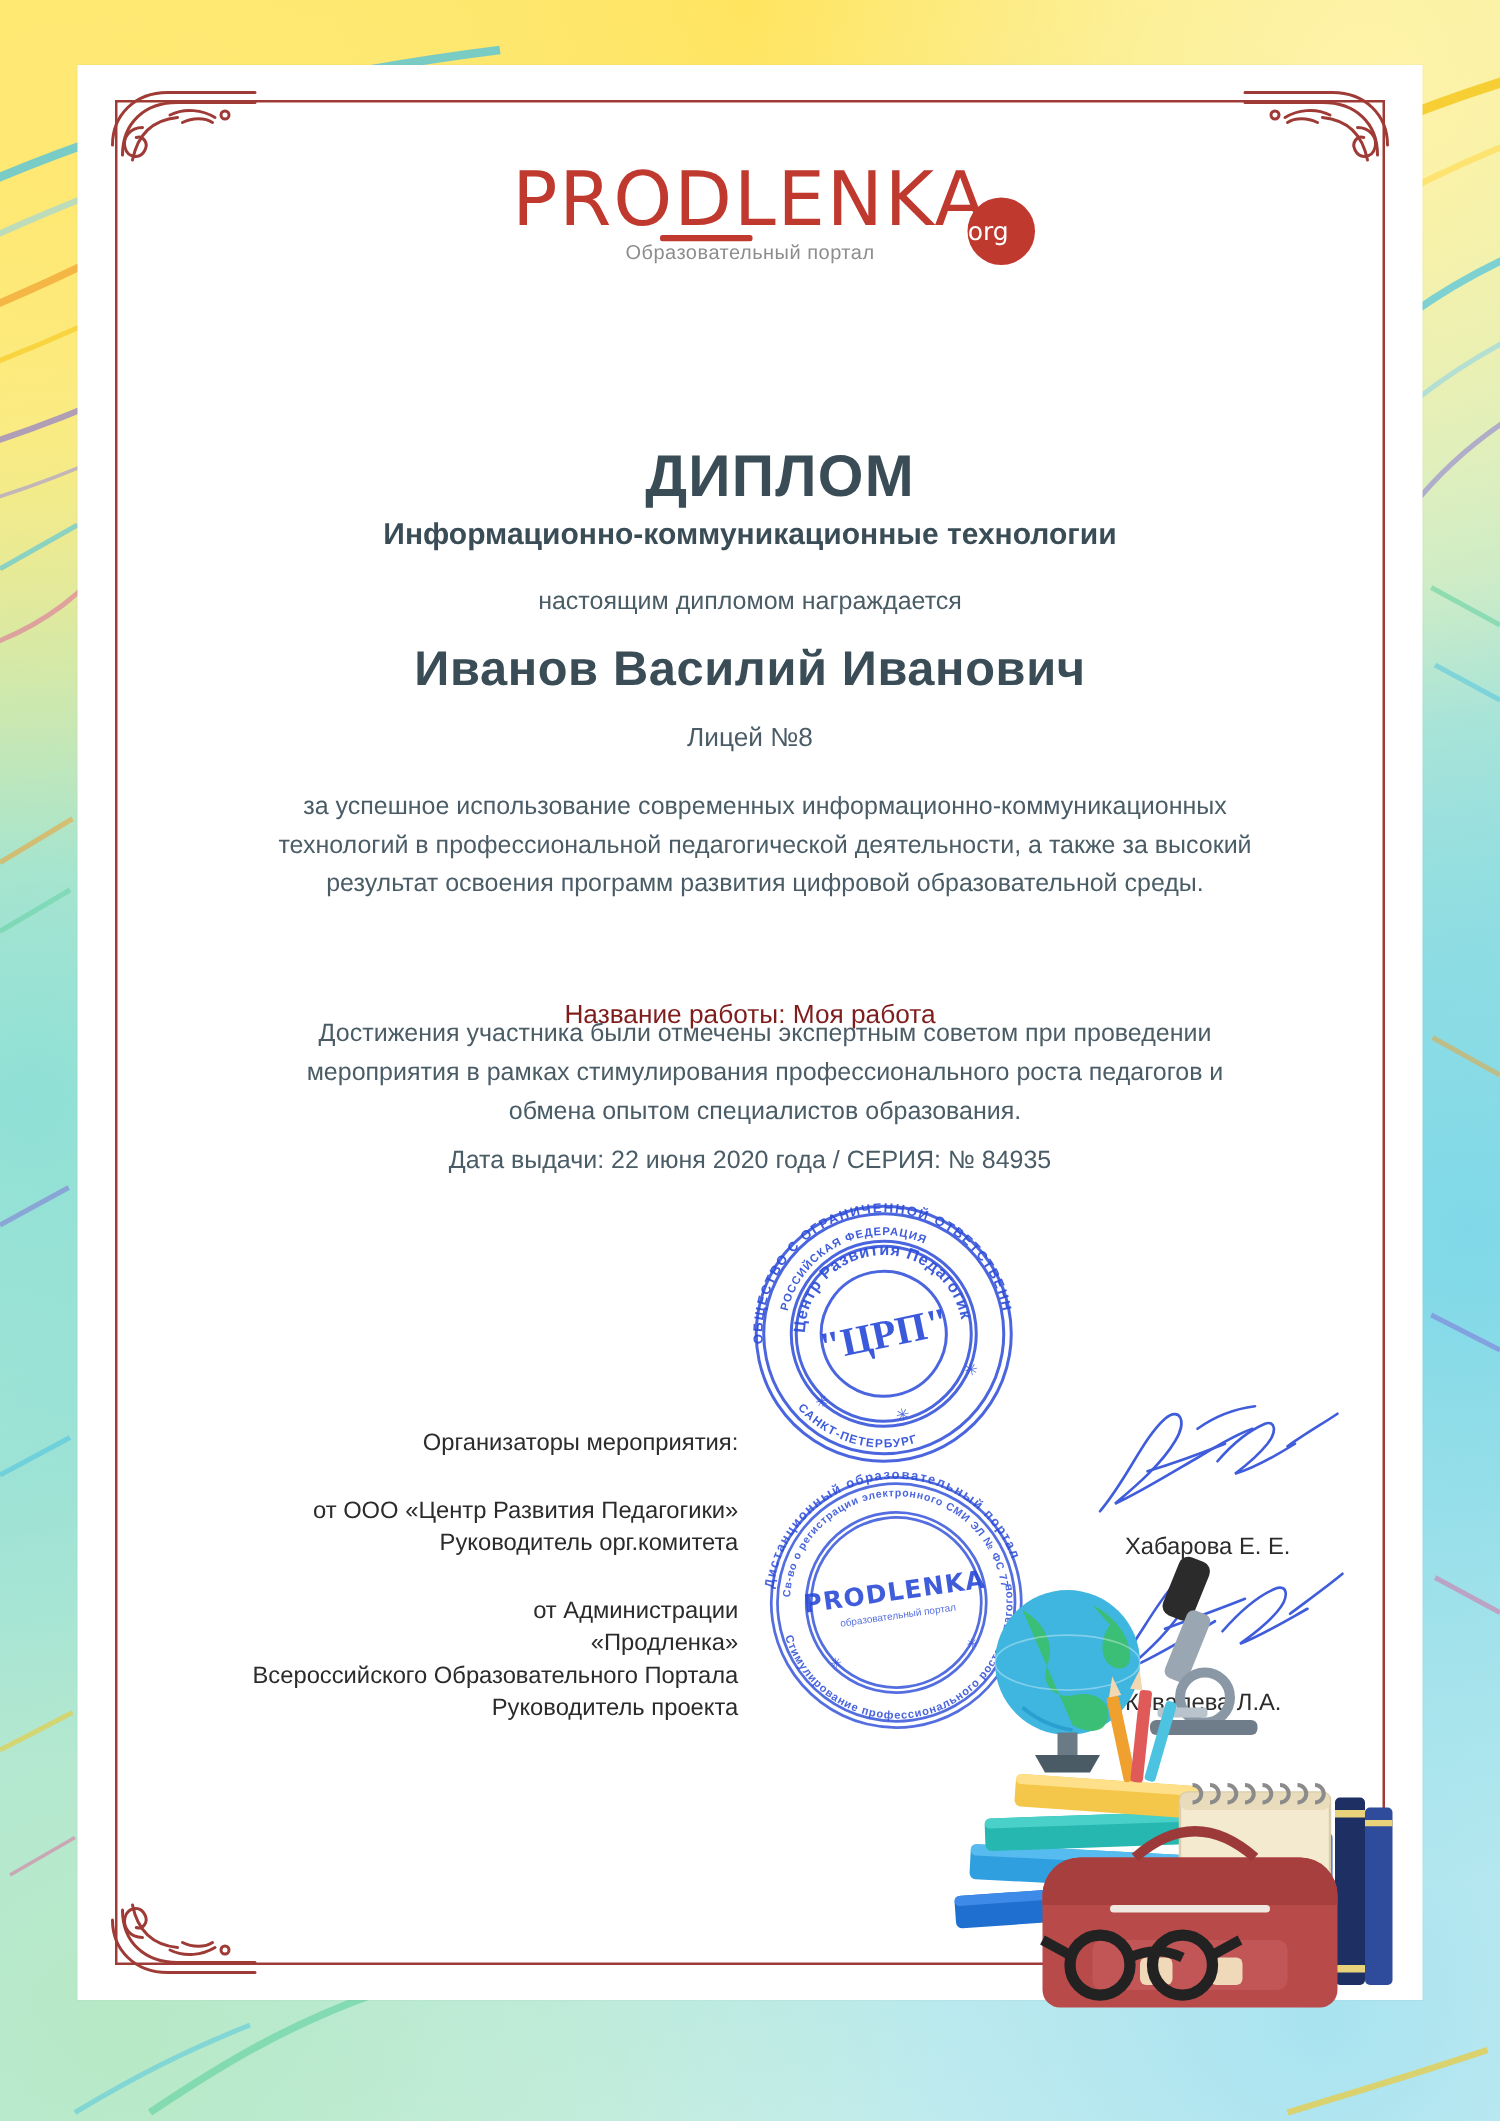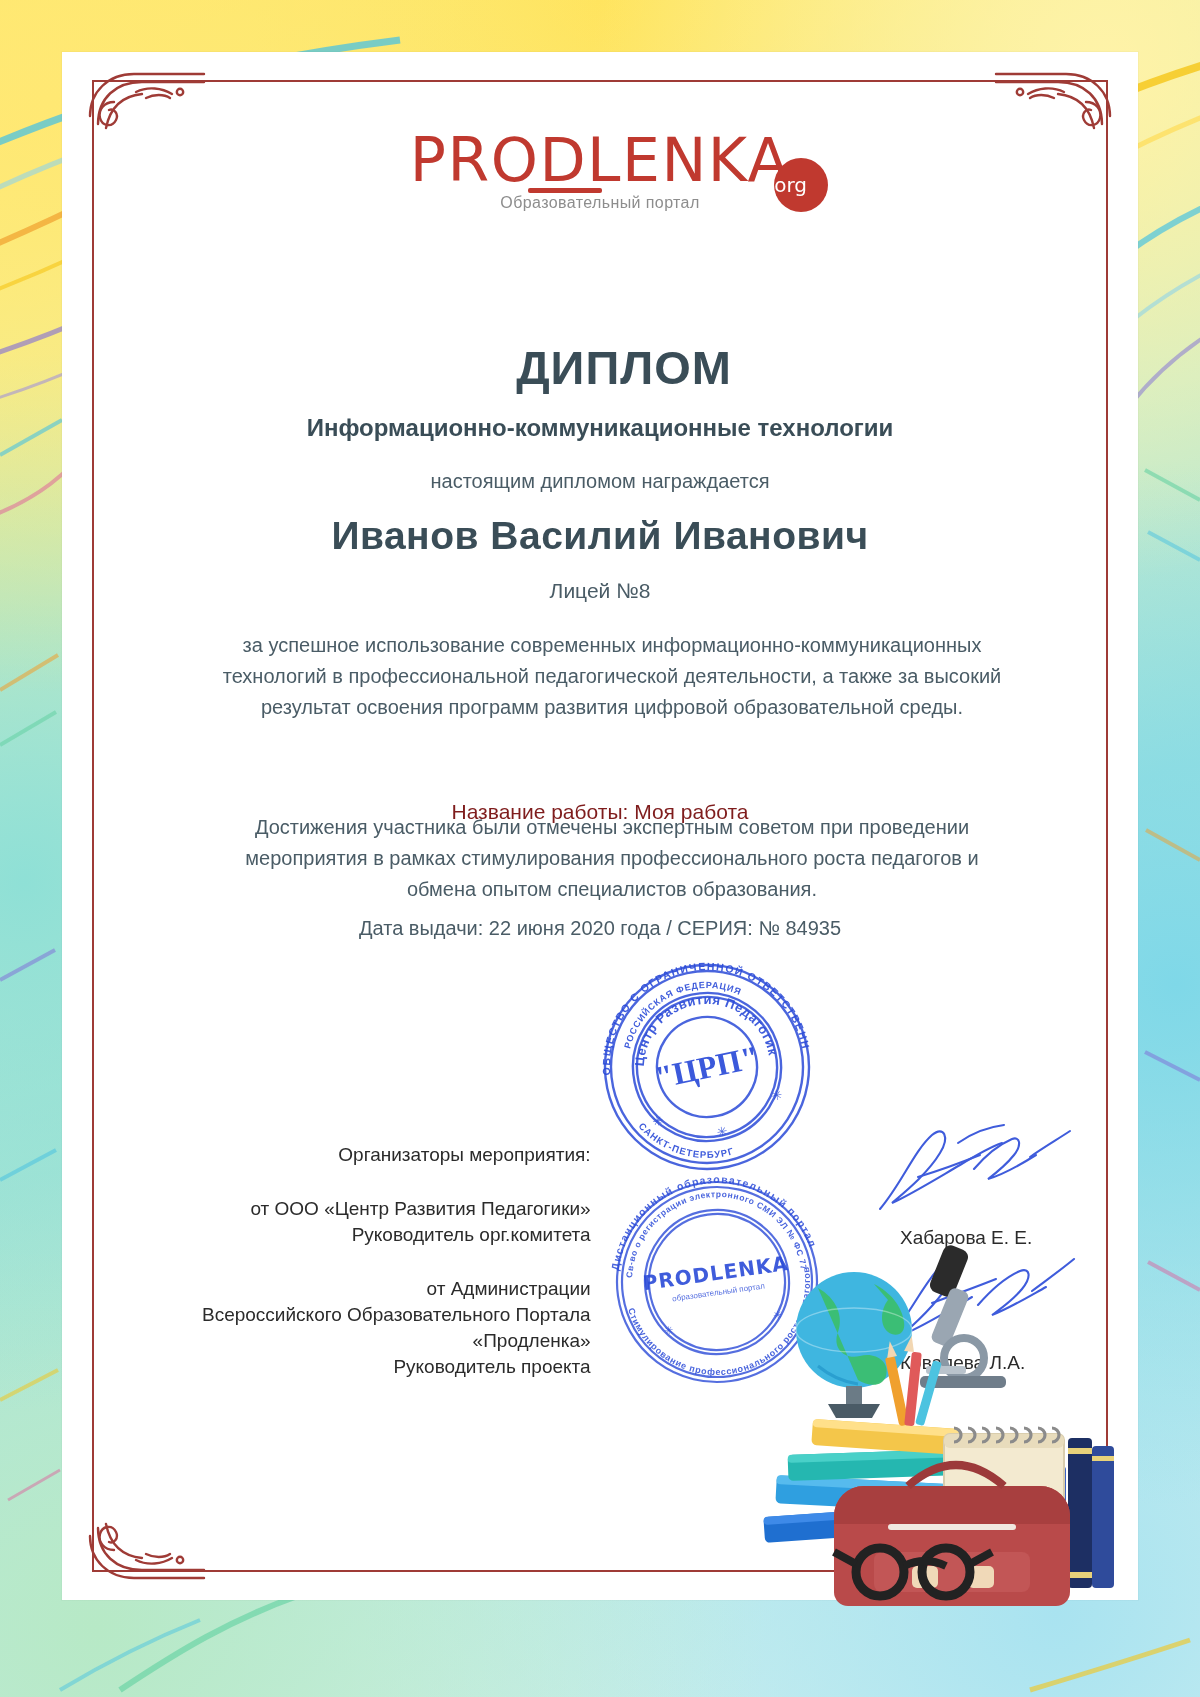--- a/index.html
+++ b/index.html
@@ -69,21 +69,21 @@
     width: 54px; height: 54px; border-radius: 50%;
     background: #c0392f; color: #fff;
     font-size: 20px; line-height: 54px; text-align:left;
     font-family: "DejaVu Sans", sans-serif;
   }
   #logo-sub {
     margin-top: 4px; font-size: 16px; color: #8d8d8d; letter-spacing: .4px;
   }
 
   #title {
-    position:absolute; left:0; top:288px; width:100%;
+    position:absolute; left:0; top:301px; width:100%;
     font-size: 47px; font-weight: 700; letter-spacing: 1px; color:#3a4d57;padding-left:48px;
   }
   #subtitle {
     position:absolute; left:0; top:362px; width:100%;
     font-size: 24px; font-weight: 700; color:#3a4d57;
   }
   #awarded-line {
     position:absolute; left:0; top:418px; width:100%;
     font-size: 20px; color:#4a5c66;
   }
@@ -255,22 +255,22 @@
     </div>
 
     <div id="organizers">
       <div>Организаторы мероприятия:</div>
       <div class="grp">
         <div> от ООО «Центр Развития Педагогики»</div>
         <div>Руководитель орг.комитета</div>
       </div>
       <div class="grp">
         <div>от Администрации</div>
+        <div>«Продленка»</div>
         <div>Всероссийского Образовательного Портала</div>
-        <div>«Продленка»</div>
         <div>Руководитель проекта</div>
       </div>
     </div>
 
     <div class="stamp" style="left:520px; top:890px;">
       <svg width="250" height="250" viewBox="0 0 250 250" style="transform:rotate(-12deg);">
         <defs>
           <path id="arcOuterTop" d="M 28 125 A 97 97 0 0 1 222 125"></path>
           <path id="arcOuterBot" d="M 34 125 A 91 91 0 0 0 216 125"></path>
           <path id="arcMidTop" d="M 46 125 A 79 79 0 0 1 204 125"></path>

